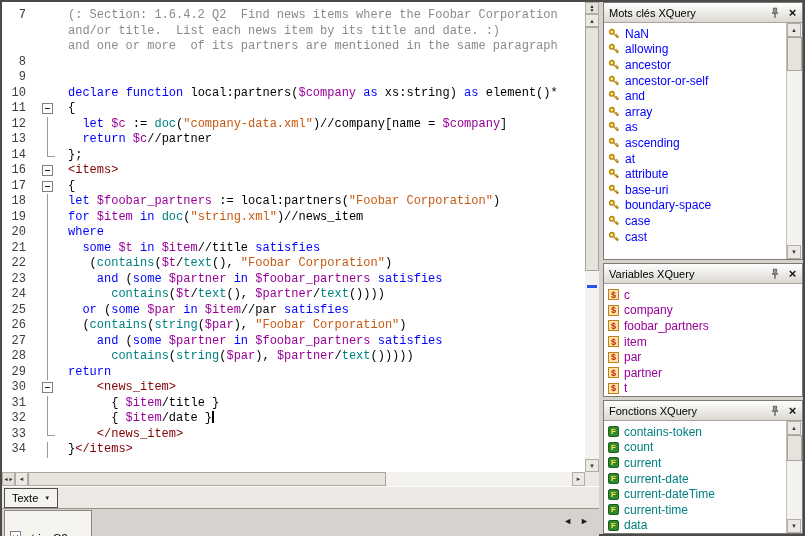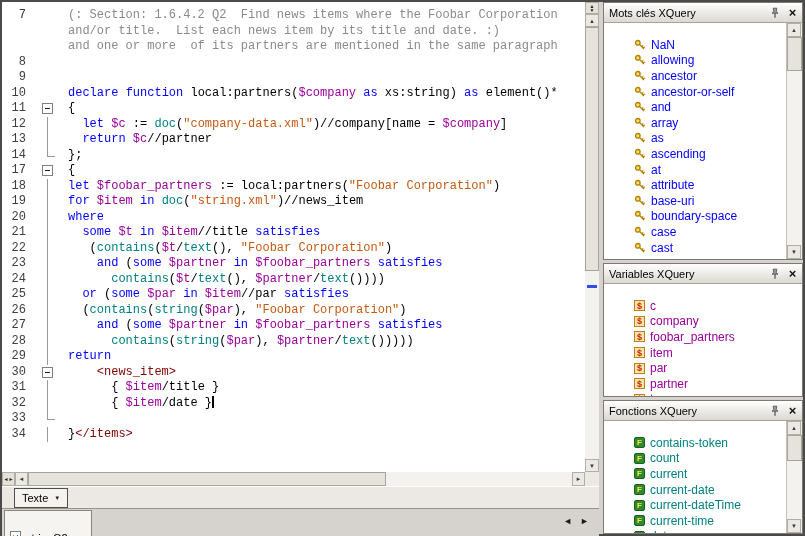--- a/index.html
+++ b/index.html
@@ -38,41 +38,41 @@
   .vmarker{position:absolute;left:2px;right:2px;top:258px;height:3px;background:#2a50e8;}
 
   .hscroll-row{flex:none;height:14px;display:flex;background:#f1efe9;}
   .corner-btn{flex:none;width:13px;height:14px;display:flex;align-items:center;justify-content:center;font-size:5px;color:#222;background:#e4e1da;border:1px solid #b2aea6;box-sizing:border-box;}
   .hscroll-row .sb-btn{width:13px;height:14px;}
   .htrack{flex:1;position:relative;background:#f4f2ee;}
   .hthumb{position:absolute;top:0;bottom:0;left:0;width:358px;background:#e6e3dc;border:1px solid #a8a49c;box-sizing:border-box;}
   .hcorner{flex:none;width:14px;background:#ece9e4;}
 
   
-  .view-row{flex:none;height:21px;display:flex;align-items:center;padding-left:12px;background:#ece9e4;border-top:1px solid #fff;}
+  .view-row{flex:none;height:21px;display:flex;align-items:center;padding-left:2px;background:#ece9e4;border-top:1px solid #fff;}
   .view-btn{display:flex;align-items:center;gap:6px;height:18px;padding:0 7px;background:#f5f3ef;border:1px solid #4f4f4f;font-size:11px;color:#000;cursor:default;}
   .view-btn .dd{font-size:6px;color:#222;}
   .tab-row{flex:none;height:27px;display:flex;align-items:flex-start;padding:1px 2px 0 2px;background:#d6d3ce;border-top:1px solid #98948c;}
   .file-tab{display:flex;align-items:center;gap:4px;height:21px;padding:16px 9px 0 4px;background:#f6f4f0;border:1px solid #8a867e;border-bottom:1px solid #f6f4f0;font-size:11px;color:#000;}
   .tab-nav{margin-left:auto;display:flex;gap:8px;align-items:center;height:21px;padding-right:8px;font-size:9px;color:#1a1a1a;}
   .nav-btn{cursor:default;}
 
   
   .right-col{flex:none;width:204px;box-sizing:border-box;display:flex;flex-direction:column;background:#d6d3ce;padding:0 0 0 4px;}
   .panel{display:flex;flex-direction:column;border:1px solid #7e7a72;background:#ffffff;box-sizing:border-box;min-height:0;}
   .panel + .panel{margin-top:3px;}
   .panel-kw{flex:none;height:258px;}
   .panel-var{flex:none;height:134px;}
   .panel-fn{flex:1;}
   .panel-header{flex:none;height:19px;display:flex;align-items:center;gap:3px;padding:0 2px 0 5px;background:linear-gradient(#ffffff,#dbd8d1);border-bottom:1px solid #a8a49c;font-size:11px;}
   .panel-title{flex:1;white-space:nowrap;overflow:hidden;}
   .hdr-btn{flex:none;width:15px;height:15px;display:flex;align-items:center;justify-content:center;color:#333;cursor:default;}
   .close-x{font-size:13px;font-weight:bold;line-height:1;color:#111;}
   .panel-body{flex:1;min-height:0;display:flex;}
-  .panel-list{flex:1;min-width:0;overflow:hidden;padding-top:14px;margin-left:26px;}
+  .panel-list{flex:1;min-width:0;overflow:hidden;padding-top:3px;}
   .list-item{height:15.6px;display:flex;align-items:center;gap:5px;padding-left:4px;font-size:12px;white-space:nowrap;}
   .li-svg{flex:none;}
   .li-icon{flex:none;width:11px;height:11px;display:flex;align-items:center;justify-content:center;box-sizing:border-box;}
   .icon-dollar{background:#ffe3a8;border:1px solid #c08020;color:#c02800;font-size:9px;font-weight:bold;}
   .icon-dollar::after{content:"$";}
   .icon-func{background:#2d8a2d;border:1px solid #1c5c1c;color:#ffe14a;font-size:8px;font-weight:bold;border-radius:2px;}
   .icon-func::after{content:"F";}
   .lbl-kw{color:var(--c-kw,#0000ff);}
   .lbl-var{color:var(--c-var,#990099);}
   .lbl-fn{color:var(--c-fn,#008080);}
@@ -94,37 +94,38 @@
           <div class="code-row"><span class="gutter-num">7</span><span class="fold-col"></span><span class="code-text"><span class="tk-cmt">(: Section: 1.6.4.2 Q2  Find news items where the Foobar Corporation</span></span></div>
           <div class="code-row"><span class="gutter-num"></span><span class="fold-col"></span><span class="code-text"><span class="tk-cmt">and/or title.  List each news item by its title and date. :)</span></span></div>
           <div class="code-row"><span class="gutter-num"></span><span class="fold-col"></span><span class="code-text"><span class="tk-cmt">and one or more  of its partners are mentioned in the same paragraph</span></span></div>
           <div class="code-row"><span class="gutter-num">8</span><span class="fold-col"></span><span class="code-text"></span></div>
           <div class="code-row"><span class="gutter-num">9</span><span class="fold-col"></span><span class="code-text"></span></div>
           <div class="code-row"><span class="gutter-num">10</span><span class="fold-col"></span><span class="code-text"><span class="tk-kw">declare</span><span class="tk-pln"> </span><span class="tk-kw">function</span><span class="tk-pln"> local:partners(</span><span class="tk-var">$company</span><span class="tk-pln"> </span><span class="tk-kw">as</span><span class="tk-pln"> xs:string) </span><span class="tk-kw">as</span><span class="tk-pln"> element()*</span></span></div>
           <div class="code-row"><span class="gutter-num">11</span><span class="fold-col fold-start"><span class="fold-box"></span></span><span class="code-text"><span class="tk-pln">{</span></span></div>
           <div class="code-row"><span class="gutter-num">12</span><span class="fold-col fold-line"></span><span class="code-text"><span class="tk-pln">  </span><span class="tk-kw">let</span><span class="tk-pln"> </span><span class="tk-var">$c</span><span class="tk-pln"> := </span><span class="tk-fn">doc</span><span class="tk-pln">(</span><span class="tk-str">"company-data.xml"</span><span class="tk-pln">)//company[name = </span><span class="tk-var">$company</span><span class="tk-pln">]</span></span></div>
           <div class="code-row"><span class="gutter-num">13</span><span class="fold-col fold-line"></span><span class="code-text"><span class="tk-pln">  </span><span class="tk-kw">return</span><span class="tk-pln"> </span><span class="tk-var">$c</span><span class="tk-pln">//partner</span></span></div>
           <div class="code-row"><span class="gutter-num">14</span><span class="fold-col fold-end"></span><span class="code-text"><span class="tk-pln">};</span></span></div>
+          <div class="code-row"><span class="gutter-num">16</span><span class="fold-col fold-start"><span class="fold-box"></span></span><span class="code-text"><span class="tk-tag">&lt;items&gt;</span></span></div>
           <div class="code-row"><span class="gutter-num">17</span><span class="fold-col fold-start"><span class="fold-box"></span></span><span class="code-text"><span class="tk-pln">{</span></span></div>
           <div class="code-row"><span class="gutter-num">18</span><span class="fold-col fold-line"></span><span class="code-text"><span class="tk-kw">let</span><span class="tk-pln"> </span><span class="tk-var">$foobar_partners</span><span class="tk-pln"> := local:partners(</span><span class="tk-str">"Foobar Corporation"</span><span class="tk-pln">)</span></span></div>
           <div class="code-row"><span class="gutter-num">19</span><span class="fold-col fold-line"></span><span class="code-text"><span class="tk-kw">for</span><span class="tk-pln"> </span><span class="tk-var">$item</span><span class="tk-pln"> </span><span class="tk-kw">in</span><span class="tk-pln"> </span><span class="tk-fn">doc</span><span class="tk-pln">(</span><span class="tk-str">"string.xml"</span><span class="tk-pln">)//news_item</span></span></div>
           <div class="code-row"><span class="gutter-num">20</span><span class="fold-col fold-line"></span><span class="code-text"><span class="tk-kw">where</span></span></div>
           <div class="code-row"><span class="gutter-num">21</span><span class="fold-col fold-line"></span><span class="code-text"><span class="tk-pln">  </span><span class="tk-kw">some</span><span class="tk-pln"> </span><span class="tk-var">$t</span><span class="tk-pln"> </span><span class="tk-kw">in</span><span class="tk-pln"> </span><span class="tk-var">$item</span><span class="tk-pln">//title </span><span class="tk-kw">satisfies</span></span></div>
           <div class="code-row"><span class="gutter-num">22</span><span class="fold-col fold-line"></span><span class="code-text"><span class="tk-pln">   (</span><span class="tk-fn">contains</span><span class="tk-pln">(</span><span class="tk-var">$t</span><span class="tk-pln">/</span><span class="tk-fn">text</span><span class="tk-pln">(), </span><span class="tk-str">"Foobar Corporation"</span><span class="tk-pln">)</span></span></div>
           <div class="code-row"><span class="gutter-num">23</span><span class="fold-col fold-line"></span><span class="code-text"><span class="tk-pln">    </span><span class="tk-kw">and</span><span class="tk-pln"> (</span><span class="tk-kw">some</span><span class="tk-pln"> </span><span class="tk-var">$partner</span><span class="tk-pln"> </span><span class="tk-kw">in</span><span class="tk-pln"> </span><span class="tk-var">$foobar_partners</span><span class="tk-pln"> </span><span class="tk-kw">satisfies</span></span></div>
           <div class="code-row"><span class="gutter-num">24</span><span class="fold-col fold-line"></span><span class="code-text"><span class="tk-pln">      </span><span class="tk-fn">contains</span><span class="tk-pln">(</span><span class="tk-var">$t</span><span class="tk-pln">/</span><span class="tk-fn">text</span><span class="tk-pln">(), </span><span class="tk-var">$partner</span><span class="tk-pln">/</span><span class="tk-fn">text</span><span class="tk-pln">())))</span></span></div>
           <div class="code-row"><span class="gutter-num">25</span><span class="fold-col fold-line"></span><span class="code-text"><span class="tk-pln">  </span><span class="tk-kw">or</span><span class="tk-pln"> (</span><span class="tk-kw">some</span><span class="tk-pln"> </span><span class="tk-var">$par</span><span class="tk-pln"> </span><span class="tk-kw">in</span><span class="tk-pln"> </span><span class="tk-var">$item</span><span class="tk-pln">//par </span><span class="tk-kw">satisfies</span></span></div>
           <div class="code-row"><span class="gutter-num">26</span><span class="fold-col fold-line"></span><span class="code-text"><span class="tk-pln">  (</span><span class="tk-fn">contains</span><span class="tk-pln">(</span><span class="tk-fn">string</span><span class="tk-pln">(</span><span class="tk-var">$par</span><span class="tk-pln">), </span><span class="tk-str">"Foobar Corporation"</span><span class="tk-pln">)</span></span></div>
           <div class="code-row"><span class="gutter-num">27</span><span class="fold-col fold-line"></span><span class="code-text"><span class="tk-pln">    </span><span class="tk-kw">and</span><span class="tk-pln"> (</span><span class="tk-kw">some</span><span class="tk-pln"> </span><span class="tk-var">$partner</span><span class="tk-pln"> </span><span class="tk-kw">in</span><span class="tk-pln"> </span><span class="tk-var">$foobar_partners</span><span class="tk-pln"> </span><span class="tk-kw">satisfies</span></span></div>
           <div class="code-row"><span class="gutter-num">28</span><span class="fold-col fold-line"></span><span class="code-text"><span class="tk-pln">      </span><span class="tk-fn">contains</span><span class="tk-pln">(</span><span class="tk-fn">string</span><span class="tk-pln">(</span><span class="tk-var">$par</span><span class="tk-pln">), </span><span class="tk-var">$partner</span><span class="tk-pln">/</span><span class="tk-fn">text</span><span class="tk-pln">()))))</span></span></div>
           <div class="code-row"><span class="gutter-num">29</span><span class="fold-col fold-line"></span><span class="code-text"><span class="tk-kw">return</span></span></div>
           <div class="code-row"><span class="gutter-num">30</span><span class="fold-col fold-start"><span class="fold-box"></span></span><span class="code-text"><span class="tk-pln">    </span><span class="tk-tag">&lt;news_item&gt;</span></span></div>
           <div class="code-row"><span class="gutter-num">31</span><span class="fold-col fold-line"></span><span class="code-text"><span class="tk-pln">      { </span><span class="tk-var">$item</span><span class="tk-pln">/title }</span></span></div>
           <div class="code-row"><span class="gutter-num">32</span><span class="fold-col fold-line"></span><span class="code-text"><span class="tk-pln">      { </span><span class="tk-var">$item</span><span class="tk-pln">/date }</span><span class="caret"></span></span></div>
-          <div class="code-row"><span class="gutter-num">33</span><span class="fold-col fold-end"></span></div>
+          <div class="code-row"><span class="gutter-num">33</span><span class="fold-col fold-end"></span><span class="code-text"><span class="tk-pln">    </span><span class="tk-tag">&lt;/news_item&gt;</span></span></div>
           <div class="code-row"><span class="gutter-num">34</span><span class="fold-col fold-line"></span><span class="code-text"><span class="tk-pln">}</span><span class="tk-tag">&lt;/items&gt;</span></span></div>
         </div>
       <div class="vscroll">
         <div class="split-btn">
             <span>▲</span>
             <span>▼</span>
           </div>
         <div class="sb-btn">▲</div>
         <div class="vtrack">
           <div class="vthumb"></div>

